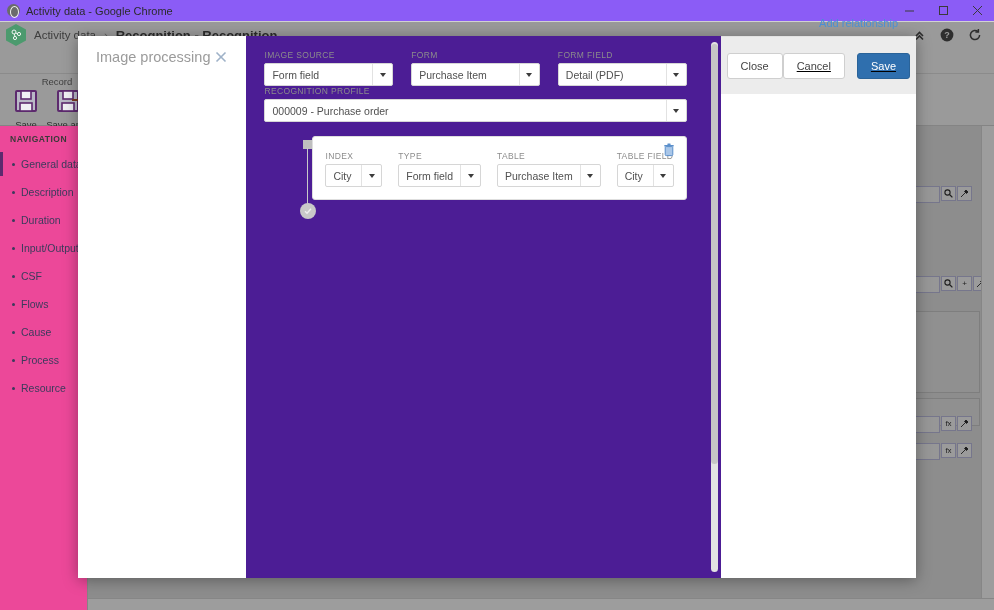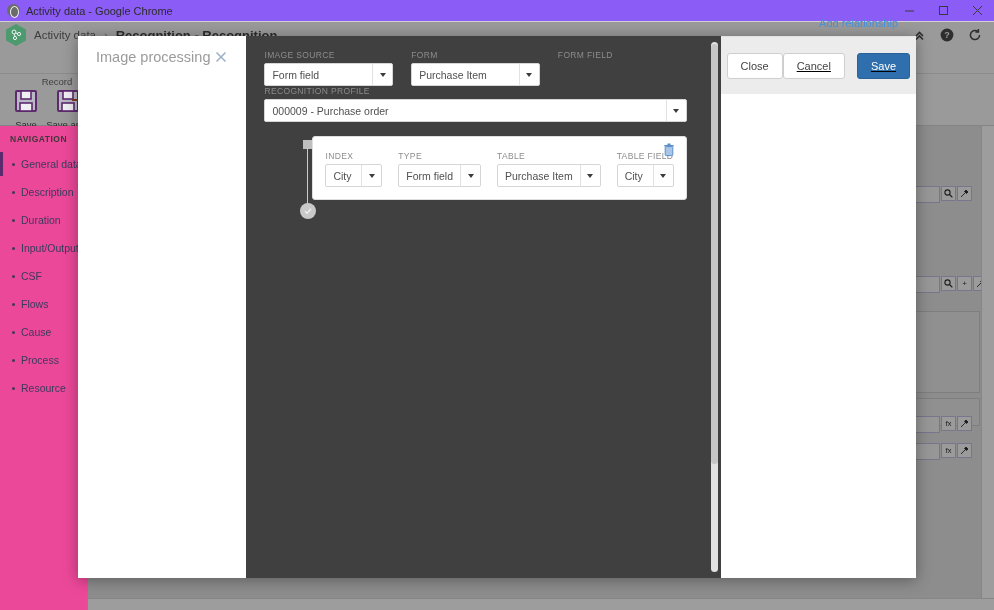--- a/index.html
+++ b/index.html
@@ -100,21 +100,21 @@
   .modal-header {
     height:42px; flex:none; background:#fff; display:flex; align-items:center;
     padding:0 14px 0 18px; position:relative;
   }
   .modal-title { font-size:14.5px; color:#9b9b9b; font-weight:normal; }
   .modal-close {
     margin-left:auto; width:22px; height:22px; display:flex; align-items:center; justify-content:center;
     color:#9fb2c8; font-size:13px;
   }
   .modal-body {
-    flex:1; background:#404040; position:relative; overflow:hidden;
+    flex:1; background:#4c1d95; position:relative; overflow:hidden;
     padding:14px 34px 0 18px;
   }
   .modal-scroll-track { position:absolute; right:3px; top:6px; width:7px; bottom:6px; background:#e3e3e3; border-radius:4px;}
   .modal-scroll-thumb { position:absolute; right:3px; top:8px; width:7px; height:420px; background:#c6c6c6; border-radius:4px;}
 
   .fld-label {
     font-size:8.5px; letter-spacing:.35px; color:#8c8c8c; text-transform:uppercase;
     margin-bottom:3px; display:block; white-space:nowrap;
   }
   .select {
@@ -376,20 +376,26 @@
           <span class="fld-label">FORM</span>
           <div class="select">
             <span class="val">Purchase Item</span>
             <span class="caret">
                 <i></i>
               </span>
           </div>
         </div>
         <div>
           <span class="fld-label">FORM FIELD</span>
+          <div class="select">
+            <span class="val">Detail (PDF)</span>
+            <span class="caret">
+                <i></i>
+              </span>
+          </div>
         </div>
       </div>
 
       <div style="">
         <span class="fld-label">RECOGNITION PROFILE</span>
         <div class="select">
           <span class="val">000009 - Purchase order</span>
           <span class="caret">
               <i></i>
             </span>

